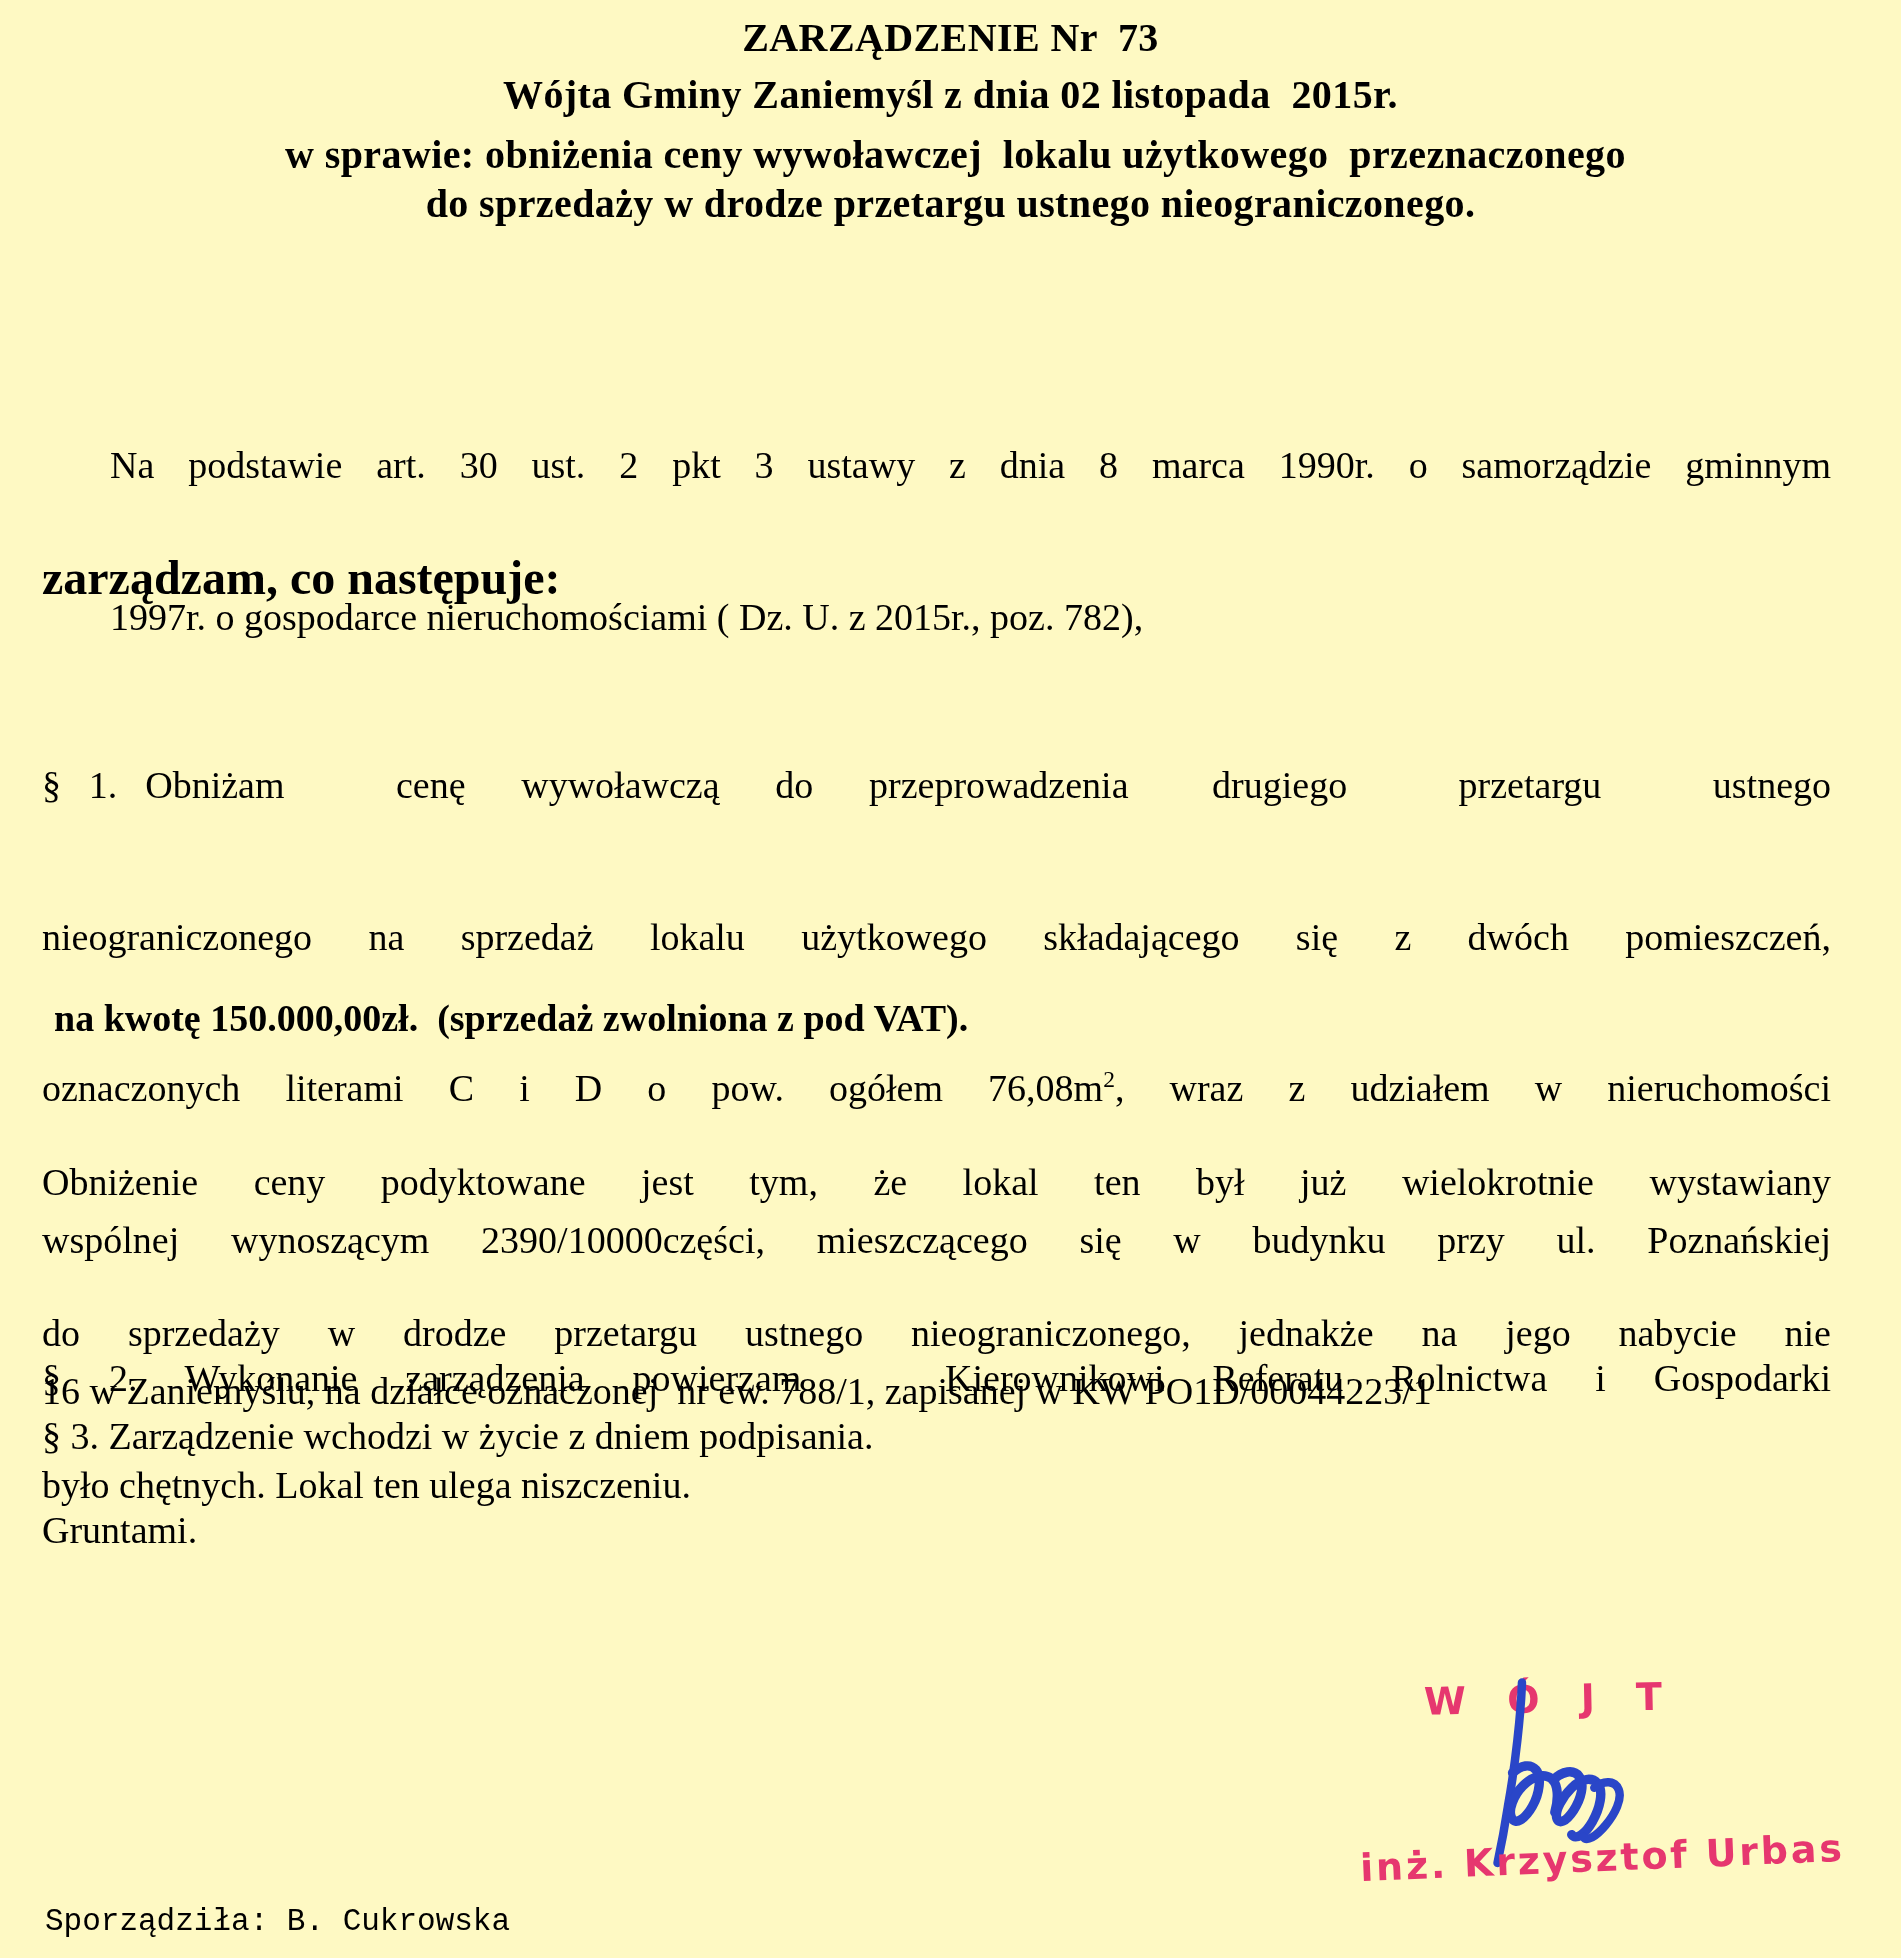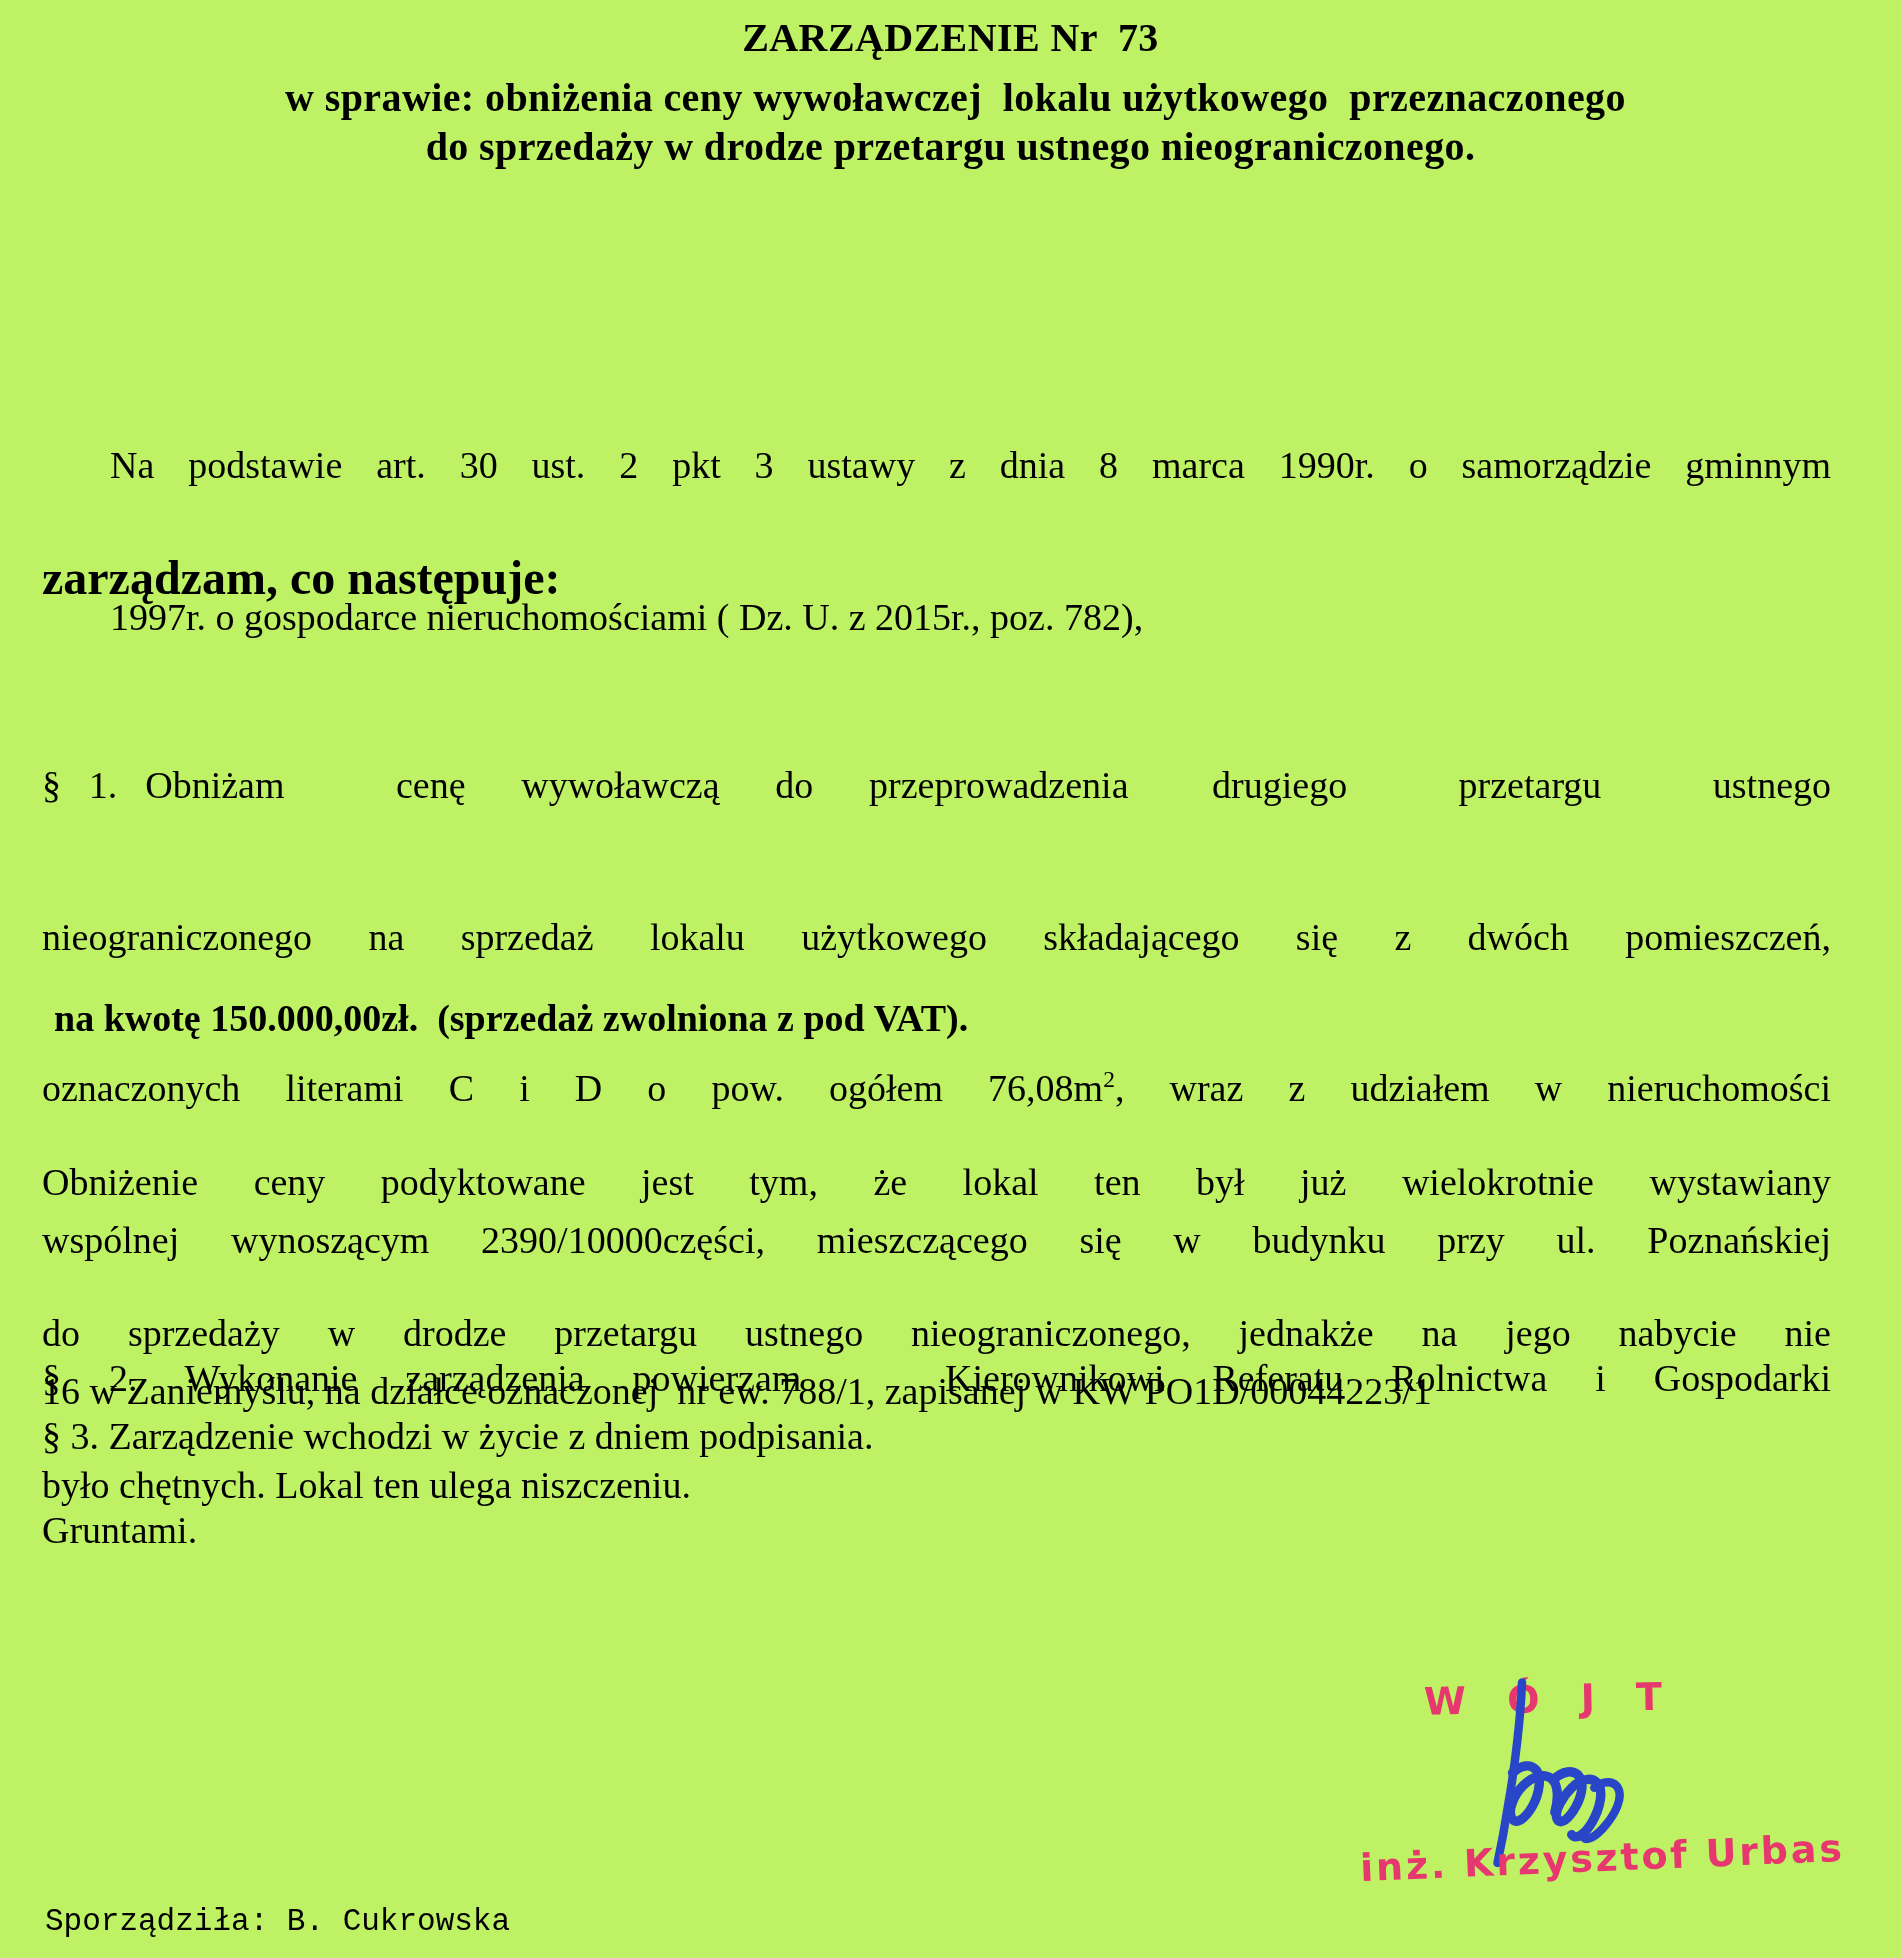--- a/index.html
+++ b/index.html
@@ -15,21 +15,21 @@
     overflow: hidden;
     font-family: "Liberation Serif", "DejaVu Serif", serif;
     color: #000000;
     -webkit-font-smoothing: antialiased;
   }
 
   .page {
     position: relative;
     width: 1901px;
     height: 1959px;
-    background: #bef264;
+    background: #fef9c3;
   }
 
   
   .title-block {
     position: absolute;
     left: 0;
     top: 13px;
     width: 1901px;
     text-align: center;
   }
@@ -153,20 +153,21 @@
     font-family: Liberation Mono, monospace;
   }
 </style>
 </head>
 <body>
 
 <div class="page">
 
   <div class="title-block">
     <div class="title-line l1">ZARZĄDZENIE Nr  73</div>
+    <div class="title-line l2">Wójta Gminy Zaniemyśl z dnia 02 listopada  2015r.</div>
     <div class="title-line l3">w sprawie: obniżenia ceny wywoławczej  lokalu użytkowego  przeznaczonego</div>
     <div class="title-line l4">do sprzedaży w drodze przetargu ustnego nieograniczonego.</div>
   </div>
 
   <div class="body-text" id="preamble">
     <div class="para">
       <span class="jline">Na podstawie art. 30 ust. 2 pkt 3 ustawy z dnia 8 marca 1990r. o samorządzie gminnym</span>
       <span class="jline last">1997r. o gospodarce nieruchomościami ( Dz. U. z 2015r., poz. 782),</span>
     </div>
   </div>

